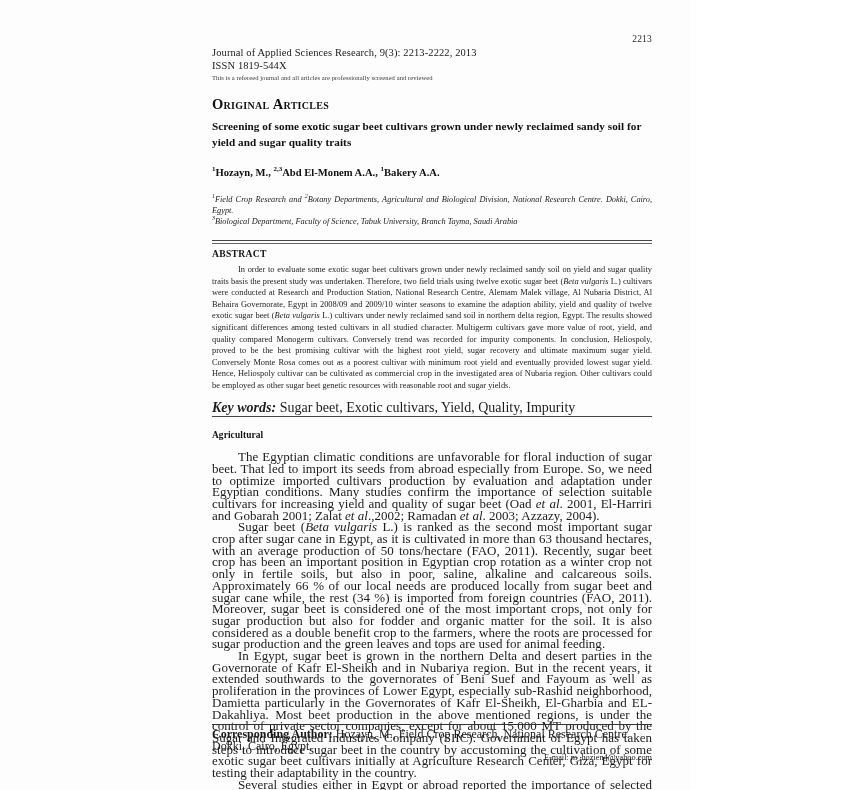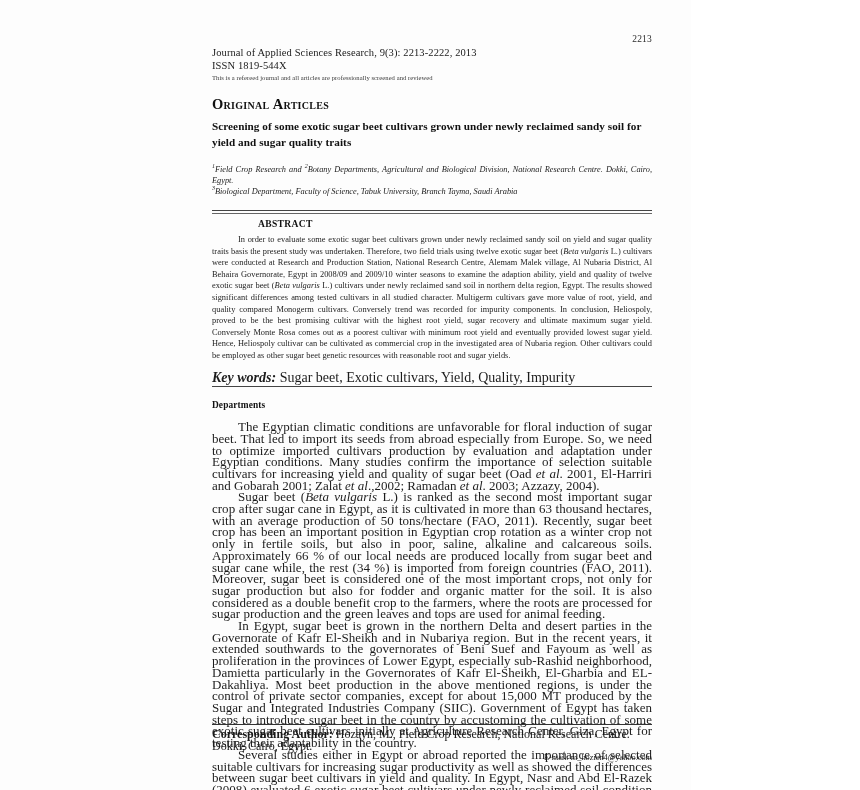--- a/index.html
+++ b/index.html
@@ -132,21 +132,20 @@
     height: 0;
     width: 100%;
   }
   .abstract-heading {
     font-size: 9.6px;
     font-weight: bold;
     letter-spacing: 0.3px;
     color: #111;
     padding-top: 4px;
     padding-bottom: 5px;
-    margin-left: 46px;
   }
   .abstract-text {
     font-size: 8.4px;
     line-height: 11.6px;
     text-align: justify;
     color: #1c1c1c;
     text-indent: 26px;
     letter-spacing: 0.02px;
   }
   .abstract-text i { font-style: italic; }
@@ -222,37 +221,38 @@
     <div class="masthead">
       <div class="journal-line">Journal of Applied Sciences Research, 9(3): 2213-2222, 2013</div>
       <div class="issn-line">ISSN 1819-544X</div>
       <div class="refereed-line">This is a refereed journal and all articles are professionally screened and reviewed</div>
     </div>
 
     <div class="original-articles">Original Articles</div>
 
     <div class="article-title">Screening of some exotic sugar beet cultivars grown under newly reclaimed sandy soil for yield and sugar quality traits</div>
 
+    <div class="authors"><sup>1</sup>Hozayn, M., <sup>2,3</sup>Abd El-Monem A.A., <sup>1</sup>Bakery A.A.</div>
 
     <div class="affiliations">
       <span class="affil-line"><sup>1</sup>Field Crop Research and <sup>2</sup>Botany Departments, Agricultural and Biological Division, National Research Centre. Dokki, Cairo, Egypt.</span>
       <span class="affil-line"><sup>3</sup>Biological Department, Faculty of Science, Tabuk University, Branch Tayma, Saudi Arabia</span>
     </div>
 
     <div class="abstract-block">
       <div class="rule-double"></div>
       <div class="abstract-heading">ABSTRACT</div>
       <div class="abstract-text">In order to evaluate some exotic sugar beet cultivars grown under newly reclaimed sandy soil on yield and sugar quality traits basis the present study was undertaken. Therefore, two field trials using twelve exotic sugar beet (<i>Beta vulgaris</i> L.) cultivars were conducted at Research and Production Station, National Research Centre, Alemam Malek village, Al Nubaria District, Al Behaira Governorate, Egypt in 2008/09 and 2009/10 winter seasons to examine the adaption ability, yield and quality of twelve exotic sugar beet (<i>Beta vulgaris</i> L.) cultivars under newly reclaimed sand soil in northern delta region, Egypt. The results showed significant differences among tested cultivars in all studied character. Multigerm cultivars gave more value of root, yield, and quality compared Monogerm cultivars. Conversely trend was recorded for impurity components. In conclusion, Heliospoly, proved to be the best promising cultivar with the highest root yield, sugar recovery and ultimate maximum sugar yield. Conversely Monte Rosa comes out as a poorest cultivar with minimum root yield and eventually provided lowest sugar yield. Hence, Heliospoly cultivar can be cultivated as commercial crop in the investigated area of Nubaria region. Other cultivars could be employed as other sugar beet genetic resources with reasonable root and sugar yields.</div>
       <div class="keywords">
         <span class="kw-label">Key words:</span><span> Sugar beet, Exotic cultivars, Yield, Quality, Impurity</span>
       </div>
       <div class="rule-single"></div>
     </div>
 
-    <div class="section-heading">Departments</div>
+    <div class="section-heading">Agricultural</div>
 
     <div>
       <p class="body-paragraph first-para" style="margin:11px 0 0 0;">The Egyptian climatic conditions are unfavorable for floral induction of sugar beet. That led to import its seeds from abroad especially from Europe. So, we need to optimize imported cultivars production by evaluation and adaptation under Egyptian conditions. Many studies confirm the importance of selection suitable cultivars for increasing yield and quality of sugar beet (Oad <i>et al</i>. 2001, El-Harriri and Gobarah 2001; Zalat <i>et al</i>.,2002; Ramadan <i>et al</i>. 2003; Azzazy, 2004).</p>
       <p class="body-paragraph" style="margin:0;">Sugar beet (<i>Beta vulgaris</i> L.) is ranked as the second most important sugar crop after sugar cane in Egypt, as it is cultivated in more than 63 thousand hectares, with an average production of 50 tons/hectare (FAO, 2011). Recently, sugar beet crop has been an important position in Egyptian crop rotation as a winter crop not only in fertile soils, but also in poor, saline, alkaline and calcareous soils. Approximately 66 % of our local needs are produced locally from sugar beet and sugar cane while, the rest (34 %) is imported from foreign countries (FAO, 2011). Moreover, sugar beet is considered one of the most important crops, not only for sugar production but also for fodder and organic matter for the soil. It is also considered as a double benefit crop to the farmers, where the roots are processed for sugar production and the green leaves and tops are used for animal feeding.</p>
       <p class="body-paragraph" style="margin:0;">In Egypt, sugar beet is grown in the northern Delta and desert parties in the Governorate of Kafr El-Sheikh and in Nubariya region. But in the recent years, it extended southwards to the governorates of Beni Suef and Fayoum as well as proliferation in the provinces of Lower Egypt, especially sub-Rashid neighborhood, Damietta particularly in the Governorates of Kafr El-Sheikh, El-Gharbia and EL- Dakahliya. Most beet production in the above mentioned regions, is under the control of private sector companies, except for about 15,000 MT produced by the Sugar and Integrated Industries Company (SIIC). Government of Egypt has taken steps to introduce sugar beet in the country by accustoming the cultivation of some exotic sugar beet cultivars initially at Agriculture Research Center, Giza, Egypt for testing their adaptability in the country.</p>
       <p class="body-paragraph" style="margin:0;">Several studies either in Egypt or abroad reported the importance of selected suitable cultivars for increasing sugar productivity as well as showed the differences between sugar beet cultivars in yield and quality. In Egypt, Nasr and Abd El-Razek (2008) evaluated 6 exotic sugar beet cultivars under newly reclaimed soil condition of Simi, they showed that Oscar poly cultivar recorded the highest root yield but, Monte Bianco</p>
     </div>
 
   </div>
 

